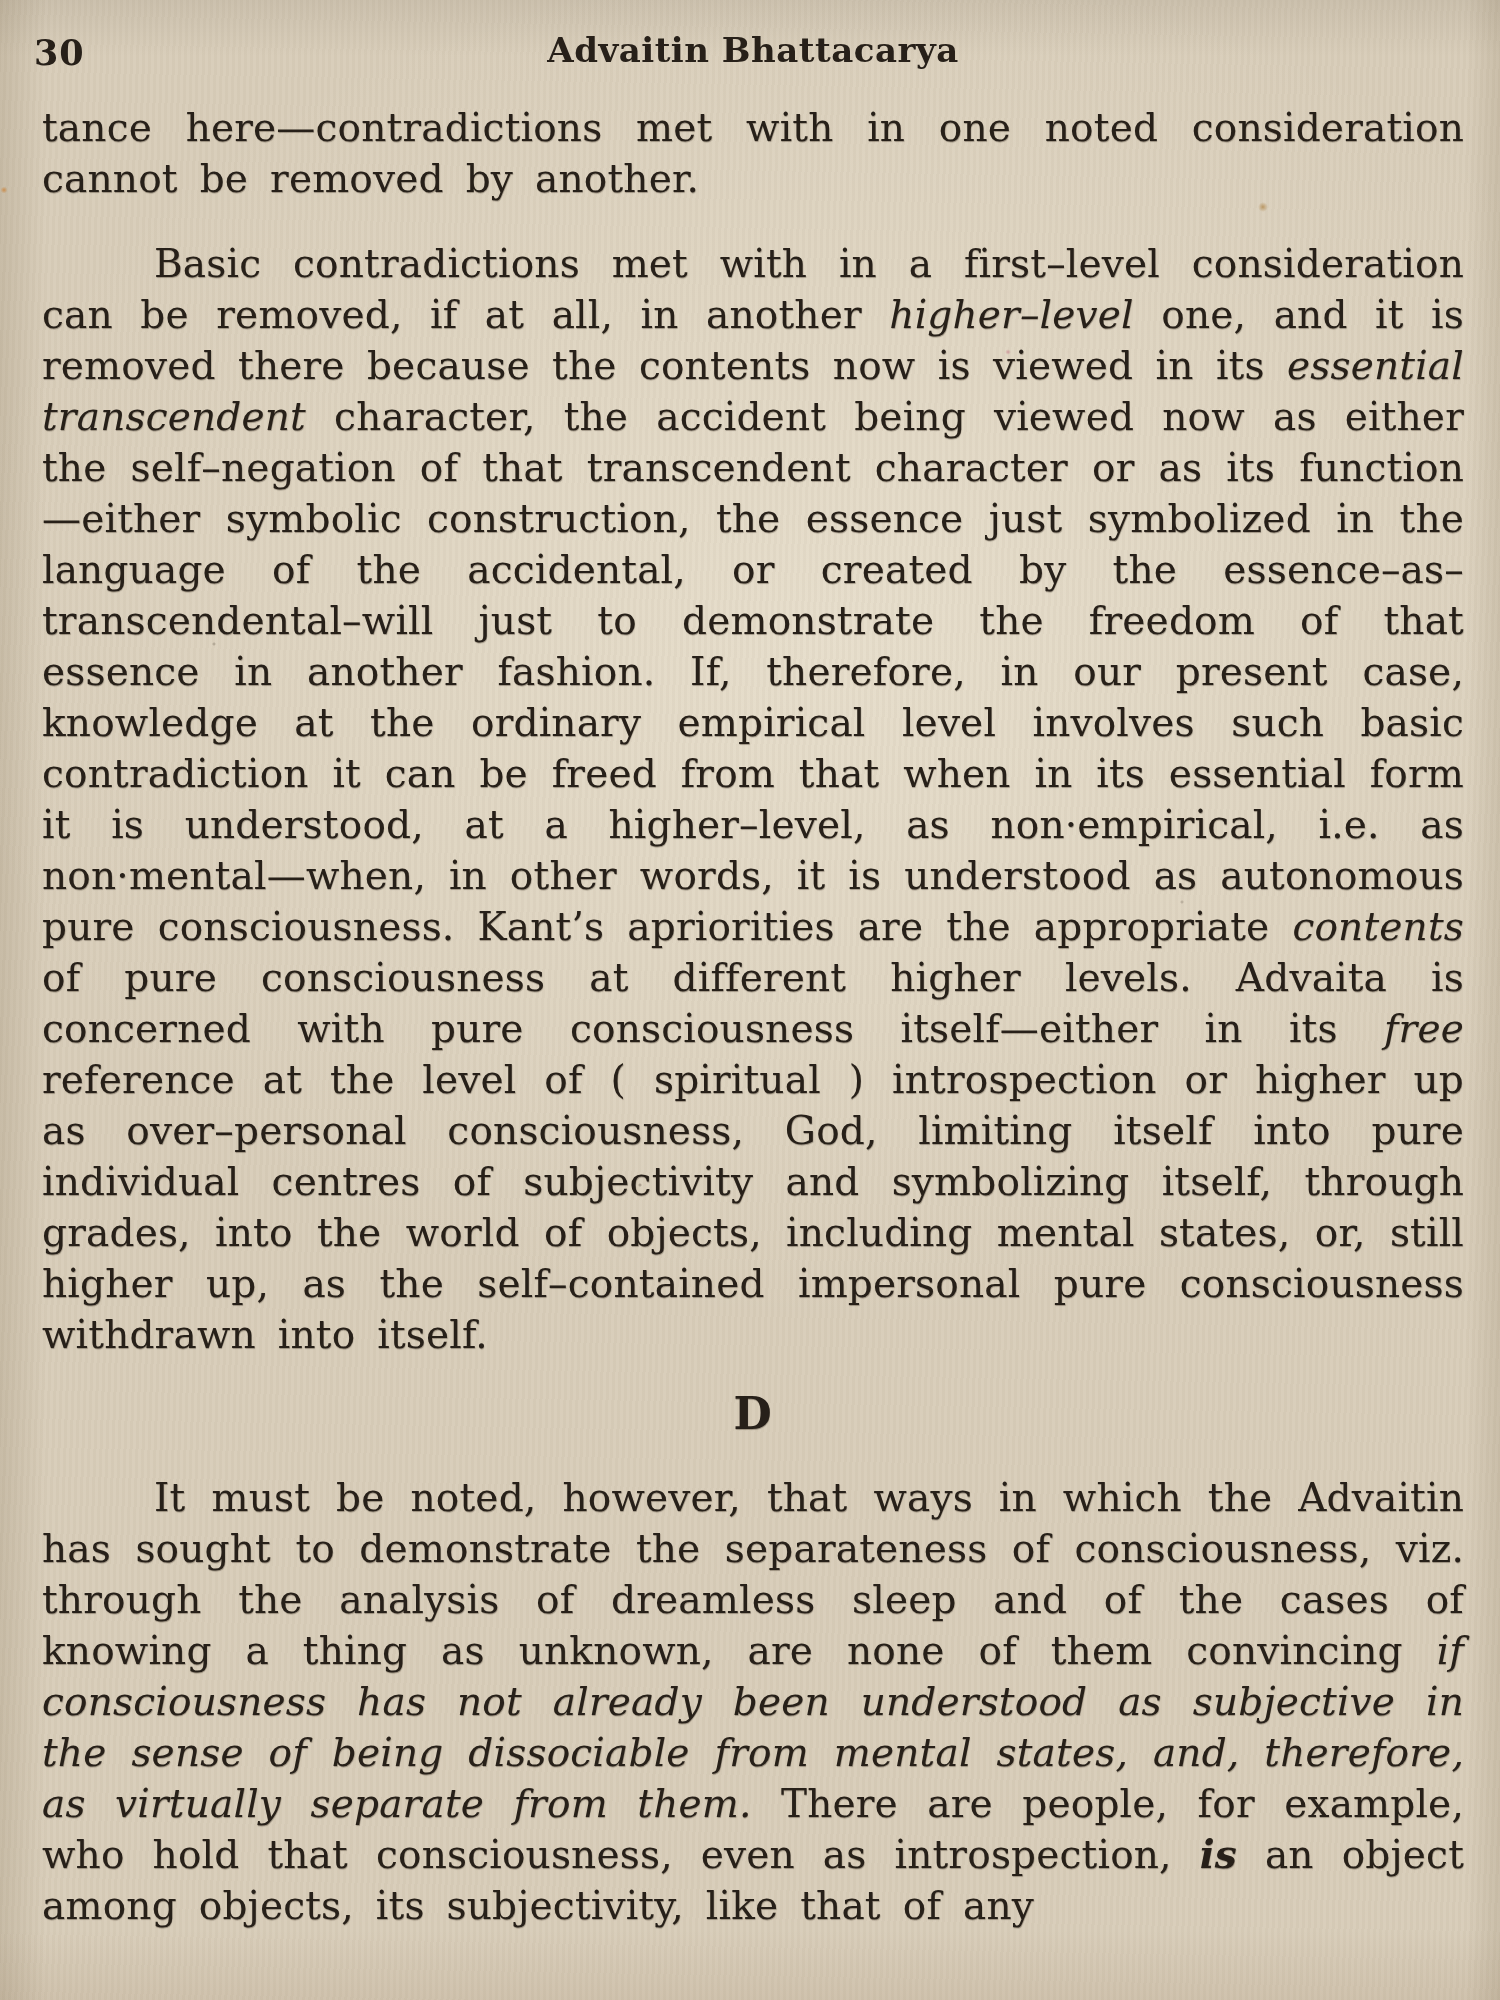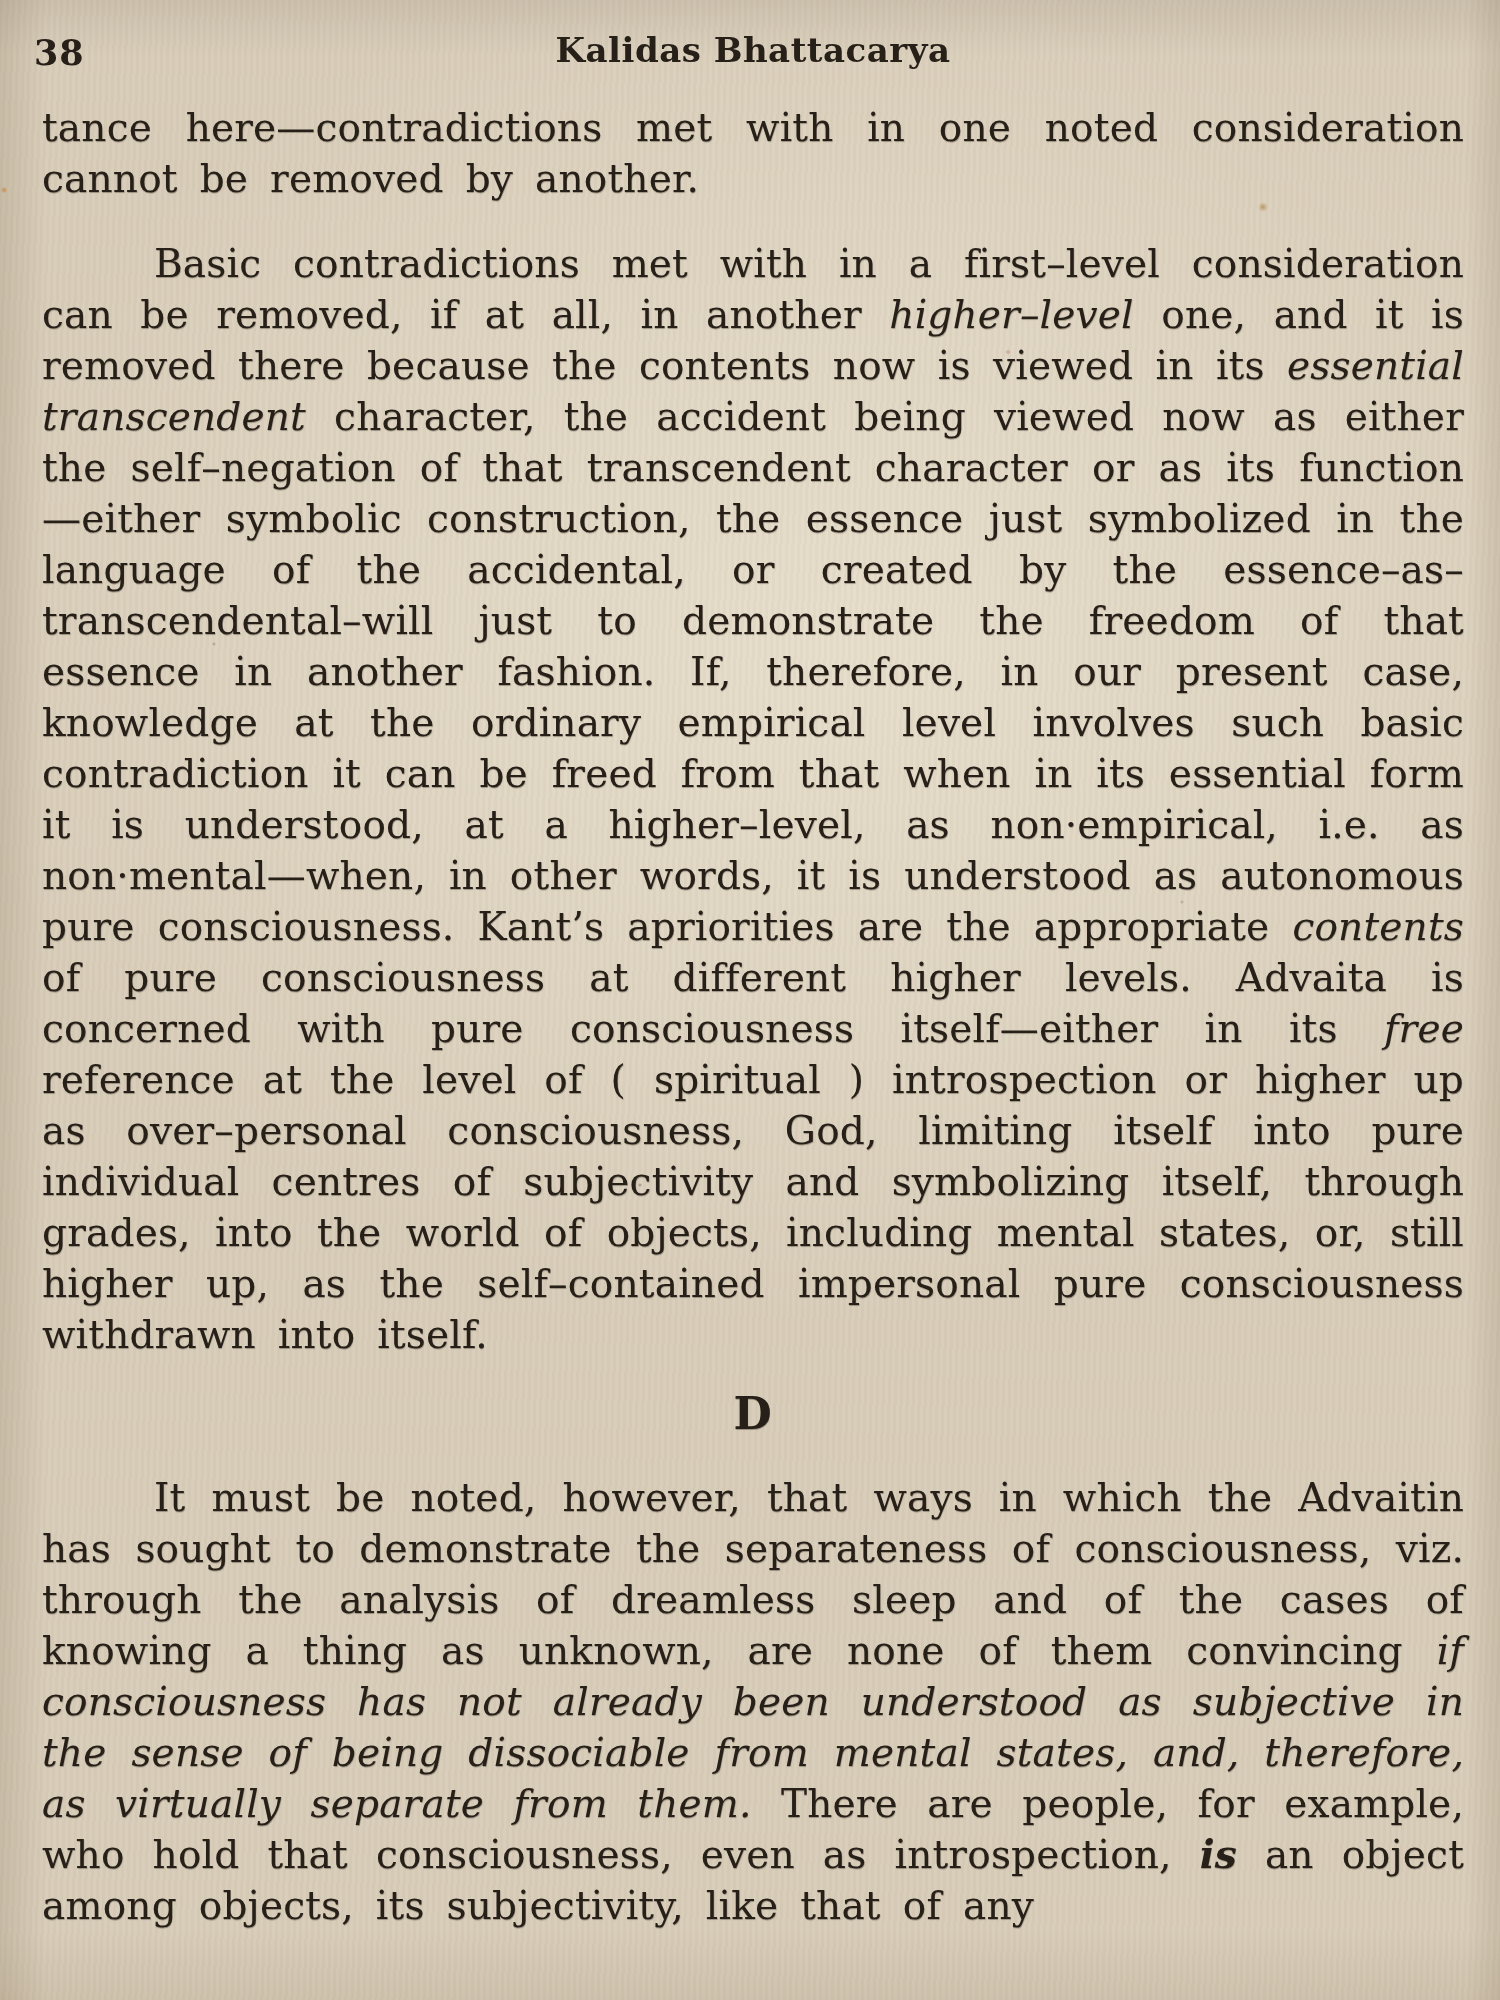--- a/index.html
+++ b/index.html
@@ -79,22 +79,22 @@
   }
   .it { font-style: italic; }
   .bd { font-weight: bold; font-style: italic; }
 </style>
 </head>
 <body>
 
 <div class="page">
 
   <div class="running-header">
-    <span class="page-num">38</span>
-    <span class="header-title">Kalidas Bhattacarya</span>
+    <span class="page-num">30</span>
+    <span class="header-title">Advaitin Bhattacarya</span>
   </div>
 
   <p class="body-para continued"><span>tance here—contradictions met with in one noted consideration cannot be removed by another.</span></p>
 
   <p class="body-para indent"><span>Basic contradictions met with in a first–level consideration can be removed, if at all, in another </span><span class="it">higher–level</span><span> one, and it is removed there because the contents now is viewed in its </span><span class="it">essential transcendent</span><span> character, the accident being viewed now as either the self–negation of that transcendent character or as its function—either symbolic construction, the essence just symbolized in the language of the accidental, or created by the essence–as–transcendental–will just to demonstrate the freedom of that essence in another fashion. If, therefore, in our present case, knowledge at the ordinary empirical level involves such basic contradiction it can be freed from that when in its essential form it is understood, at a higher–level, as non·empirical, i.e. as non·mental—when, in other words, it is understood as autonomous pure consciousness. Kant’s apriorities are the appropriate </span><span class="it">contents</span><span> of pure consciousness at different higher levels. Advaita is concerned with pure consciousness itself—either in its </span><span class="it">free</span><span> reference at the level of ( spiritual ) introspection or higher up as over–personal consciousness, God, limiting itself into pure individual centres of subjectivity and symbolizing itself, through grades, into the world of objects, including mental states, or, still higher up, as the self–contained impersonal pure consciousness withdrawn into itself.</span></p>
 
   <div class="section-heading">D</div>
 
   <p class="body-para indent"><span>It must be noted, however, that ways in which the Advaitin has sought to demonstrate the separateness of consciousness, viz. through the analysis of dreamless sleep and of the cases of knowing a thing as unknown, are none of them convincing </span><span class="it">if consciousness has not already been understood as subjective in the sense of being dissociable from mental states, and, therefore, as virtually separate from them.</span><span> There are people, for example, who hold that consciousness, even as introspection, </span><span class="bd">is</span><span> an object among objects, its subjectivity, like that of any</span></p>
 

